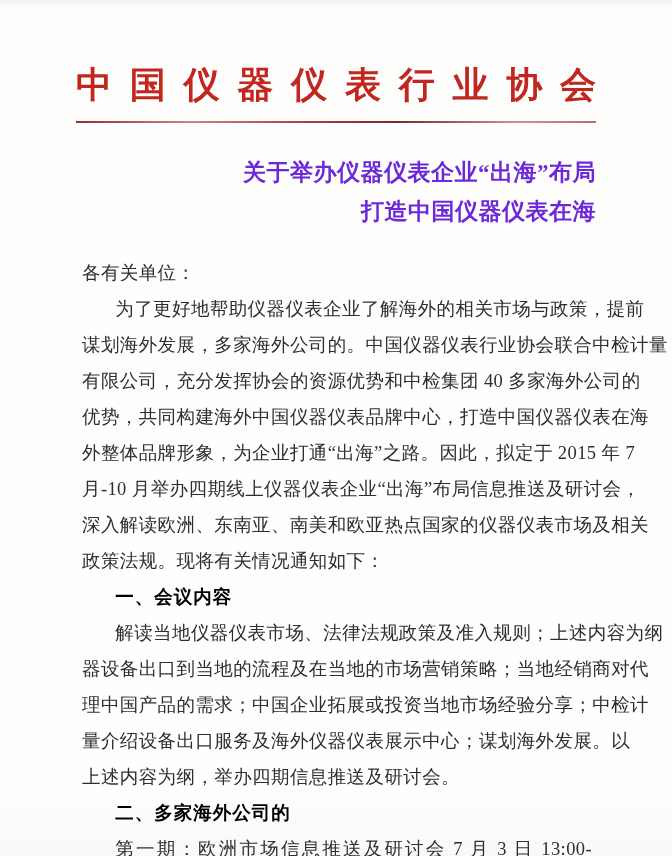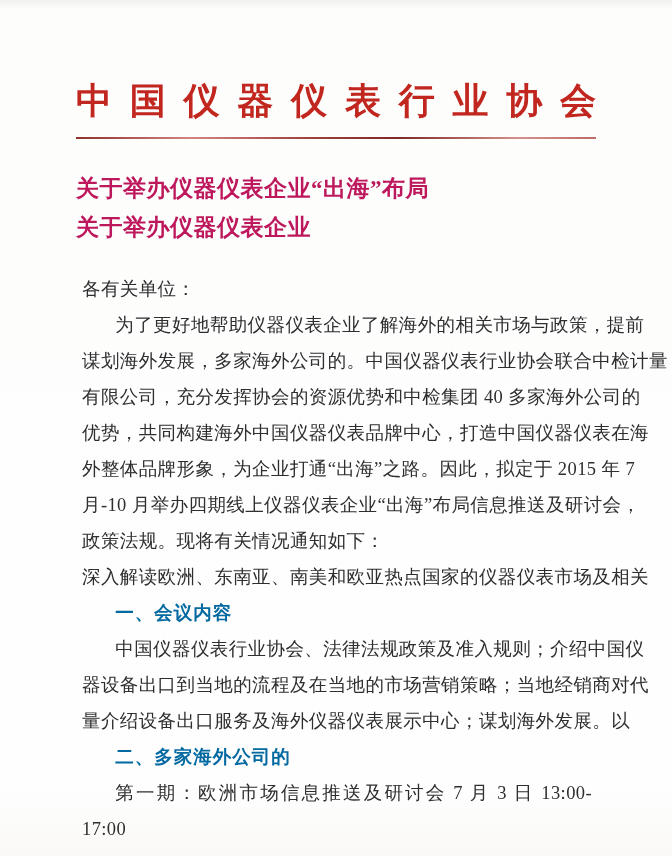--- a/index.html
+++ b/index.html
@@ -6,97 +6,99 @@
   body {
     width: 672px; height: 856px; overflow: hidden;
     background: linear-gradient(180deg, #f2f1ef 0px, #fdfdfc 9px, #fefefe 92%, #faf9f7 100%);
     font-family: "Liberation Serif", "DejaVu Serif", serif;
     color: var(--text, #2e2e2e);
   }
   .page { width: 672px; height: 856px; position: relative; }
 
   
   .letterhead {
-    margin: 16px 76px; padding-top: 66px;
+    margin: 0 76px; padding-top: 66px;
   }
   .org-name {
     font-size: 36px; line-height: 38px; font-weight: bold;
     color: var(--accent-red, #c1261f);
     text-align: justify; text-align-last: justify; -moz-text-align-last: justify;
     white-space: nowrap;
   }
   .divider {
     margin: 17px 76px 0 76px; height: 2px;
     background: linear-gradient(to right,
       rgba(138,38,33,0.95), rgba(196,90,86,0.75) 22%,
       rgba(150,44,40,0.9) 45%, rgba(120,30,26,0.95) 62%,
       rgba(196,98,94,0.7) 85%, rgba(172,70,66,0.8));
   }
 
   
   .title-block { margin: 30px 76px 0 76px; }
   .title-line {
-    text-align: left; font-weight: bold; color: #be185d;
+    text-align: right; font-weight: bold; color: #6d28d9;
     font-size: 23px; line-height: 39px; letter-spacing: 0.5px;
   }
 
   
   .bodytext {
     margin: 24px 80px 0 82px;
     font-size: 18.5px; letter-spacing: 0.4px;
   }
   .bodytext .line {
     height: 36px; line-height: 36px; white-space: nowrap;
     text-align: justify; text-align-last: justify; -moz-text-align-last: justify;
   }
   .bodytext .line.last { text-align-last: left; -moz-text-align-last: left; white-space: normal; }
   .bodytext .line.indent { text-indent: 1.8em; }
   .heading-line {
     height: 36px; line-height: 36px; text-indent: 1.8em;
     font-family: "Liberation Sans", "DejaVu Sans", sans-serif;
-    font-weight: bold; color: #0369a1; font-size: 18.5px; letter-spacing: 1px;
+    font-weight: bold; color: #000000; font-size: 18.5px; letter-spacing: 1px;
   }
 </style>
 </head>
 <body>
 
 <div class="page">
 
   <div class="letterhead">
     <div class="org-name">中国仪器仪表行业协会</div>
   </div>
 
   <div class="divider"></div>
 
   <div class="title-block">
     <div class="title-line">关于举办仪器仪表企业“出海”布局</div>
-    <div class="title-line">关于举办仪器仪表企业</div>
+    <div class="title-line">打造中国仪器仪表在海</div>
   </div>
 
   <div class="bodytext">
 
     <div class="line last">各有关单位：</div>
 
     <div>
         <div class="line indent">为了更好地帮助仪器仪表企业了解海外的相关市场与政策，提前</div>
         <div class="line">谋划海外发展，多家海外公司的。中国仪器仪表行业协会联合中检计量</div>
         <div class="line">有限公司，充分发挥协会的资源优势和中检集团 40 多家海外公司的</div>
         <div class="line">优势，共同构建海外中国仪器仪表品牌中心，打造中国仪器仪表在海</div>
         <div class="line">外整体品牌形象，为企业打通“出海”之路。因此，拟定于 2015 年 7</div>
         <div class="line">月-10 月举办四期线上仪器仪表企业“出海”布局信息推送及研讨会，</div>
+        <div class="line">深入解读欧洲、东南亚、南美和欧亚热点国家的仪器仪表市场及相关</div>
         <div class="line last">政策法规。现将有关情况通知如下：</div>
-        <div class="line">深入解读欧洲、东南亚、南美和欧亚热点国家的仪器仪表市场及相关</div>
       </div>
 
     <div class="heading-line">一、会议内容</div>
 
     <div>
-        <div class="line indent">中国仪器仪表行业协会、法律法规政策及准入规则；介绍中国仪</div>
+        <div class="line indent">解读当地仪器仪表市场、法律法规政策及准入规则；上述内容为纲</div>
         <div class="line">器设备出口到当地的流程及在当地的市场营销策略；当地经销商对代</div>
+        <div class="line">理中国产品的需求；中国企业拓展或投资当地市场经验分享；中检计</div>
         <div class="line">量介绍设备出口服务及海外仪器仪表展示中心；谋划海外发展。以</div>
+        <div class="line last">上述内容为纲，举办四期信息推送及研讨会。</div>
       </div>
 
     <div class="heading-line">二、多家海外公司的</div>
 
     <div>
         <div class="line last indent">第一期：欧洲市场信息推送及研讨会 7 月 3 日  13:00-17:00</div>
       </div>
 
   </div>
 

